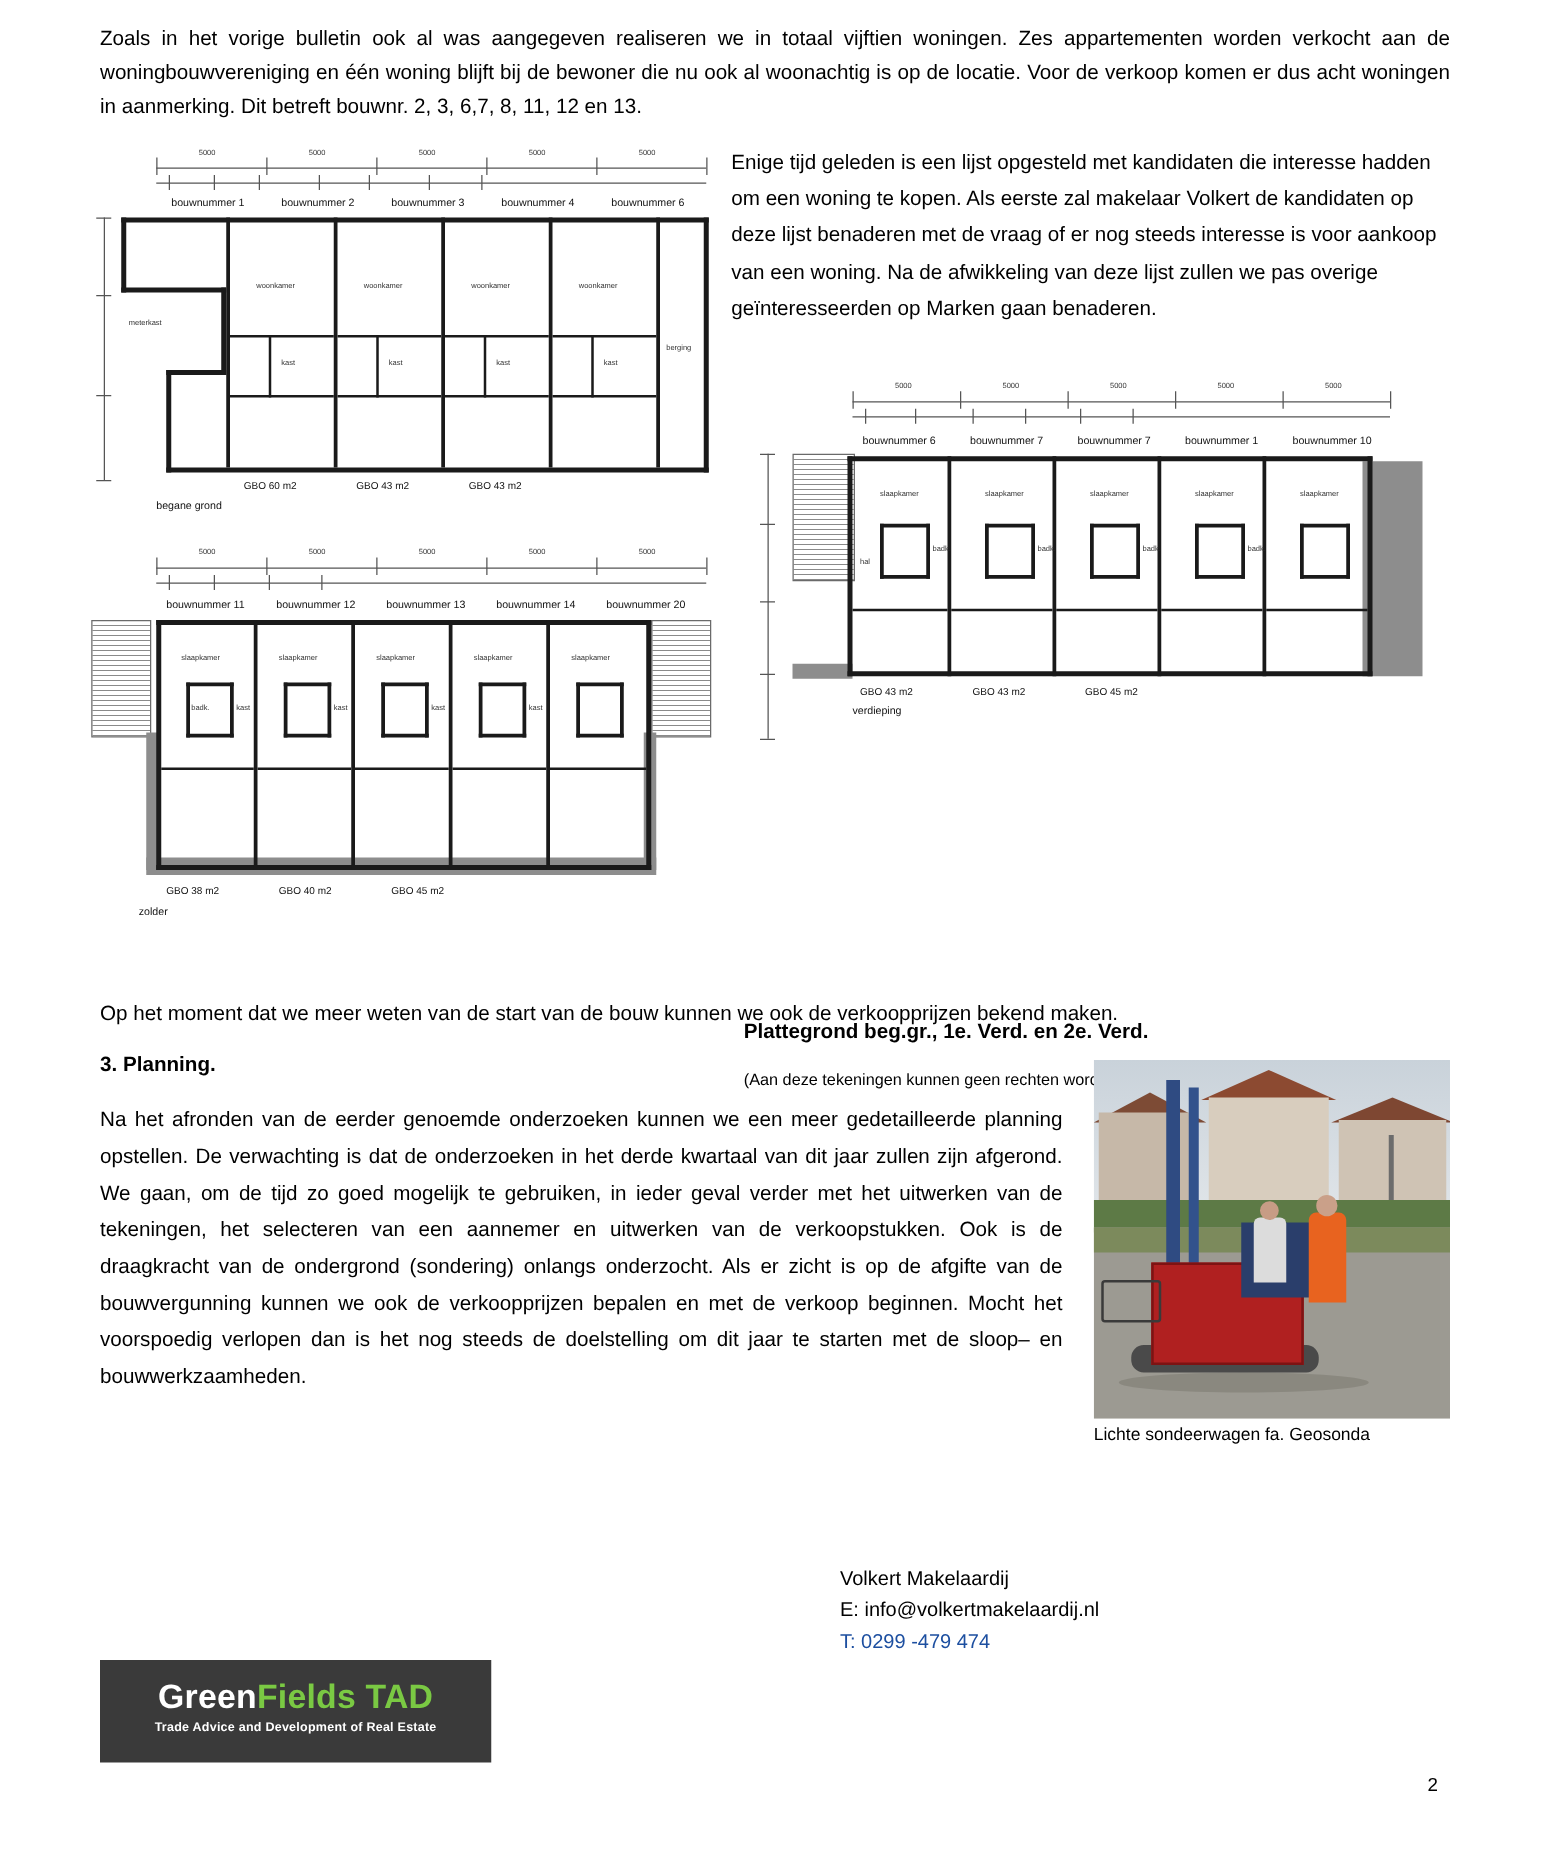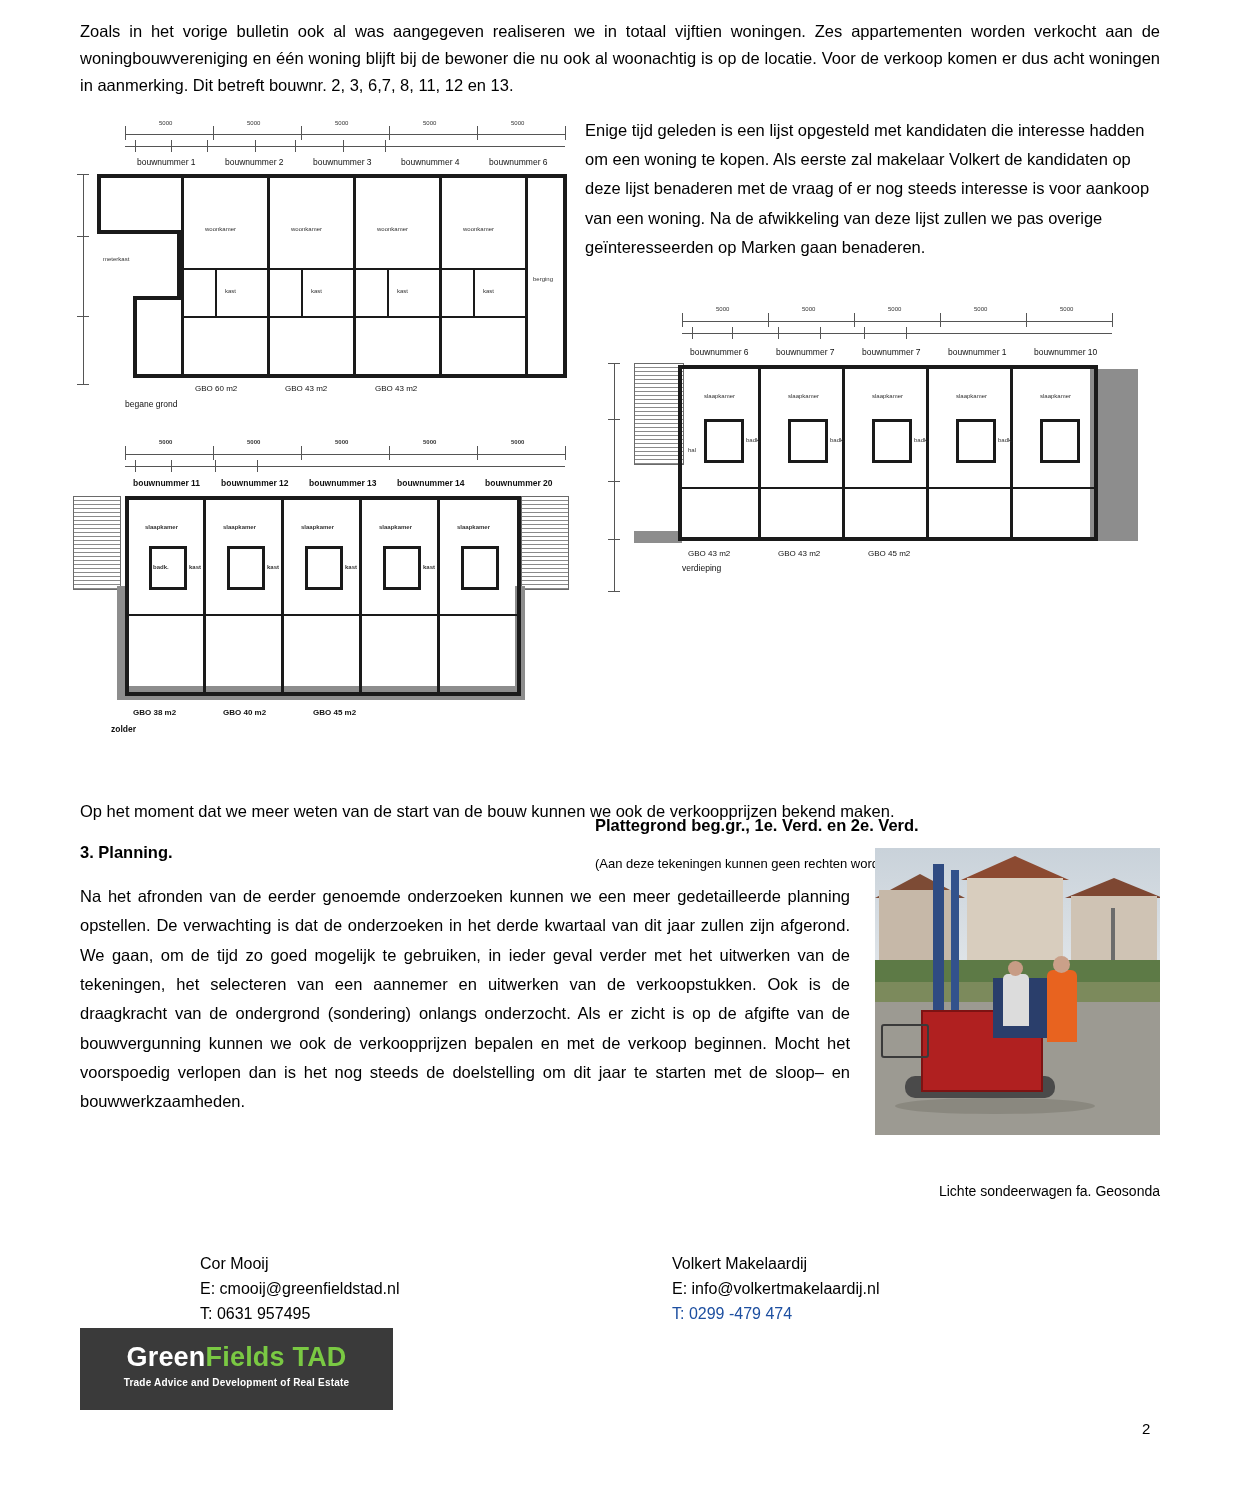--- a/index.html
+++ b/index.html
@@ -145,23 +145,22 @@
     width: 285px;
     height: 287px;
     overflow: hidden;
     border: 0;
   }
   .photo-caption {
     position: absolute;
     left: 875px;
     top: 1139px;
     width: 285px;
-    text-align: right;
+    text-align: left;
     font-size: 14px;
-    margin-top: 44px;
   }
   .closing {
     position: absolute;
     left: 80px;
     top: 1175px;
     width: 1080px;
     font-size: 16.5px;
     line-height: 1.72;
   }
   .contacts {
@@ -444,21 +443,21 @@
         <div class="tinytxt" style="left:322px; top:136px;">badk.</div>
         <div class="tinytxt" style="left:406px; top:136px;">badk.</div>
         <div class="tinytxt" style="left:96px; top:146px;">hal</div>
 
         <div class="arealabel" style="left:96px; top:248px;">GBO 43 m2</div>
         <div class="arealabel" style="left:186px; top:248px;">GBO 43 m2</div>
         <div class="arealabel" style="left:276px; top:248px;">GBO 45 m2</div>
         <div class="leveltxt" style="left:90px; top:262px;">verdieping</div>
       </div>
 
-      <div class="plan" style="left:-5px; top:320px; width:500px; height:320px;font-weight:bold;">
+      <div class="plan" style="left:-5px; top:320px; width:500px; height:320px;">
         <div class="thinline" style="left:50px; top:18px; width:440px; height:1px;"></div>
         <div class="thinline" style="left:50px; top:10px; width:1px; height:14px;"></div>
         <div class="thinline" style="left:138px; top:10px; width:1px; height:14px;"></div>
         <div class="thinline" style="left:226px; top:10px; width:1px; height:14px;"></div>
         <div class="thinline" style="left:314px; top:10px; width:1px; height:14px;"></div>
         <div class="thinline" style="left:402px; top:10px; width:1px; height:14px;"></div>
         <div class="thinline" style="left:490px; top:10px; width:1px; height:14px;"></div>
         <div class="dimtxt" style="left:84px; top:3px;">5000</div>
         <div class="dimtxt" style="left:172px; top:3px;">5000</div>
         <div class="dimtxt" style="left:260px; top:3px;">5000</div>
@@ -572,25 +571,20 @@
     <div class="ph-rig-cab"></div>
     <div class="ph-worker2"></div>
     <div class="ph-worker2-head"></div>
     <div class="ph-worker"></div>
     <div class="ph-worker-head"></div>
     <div class="ph-bike"></div>
   </div>
   <div class="photo-caption">Lichte sondeerwagen fa. Geosonda</div>
 
 
-  <div class="contacts">
-    <div>Cor Mooij</div>
-    <div>E: cmooij@greenfieldstad.nl</div>
-    <div>T: 0631 957495</div>
-  </div>
 
   <div class="contacts2">
     <div>Volkert Makelaardij</div>
     <div>E: info@volkertmakelaardij.nl</div>
     <div class="link">T: 0299 -479 474</div>
   </div>
 
   <div class="gf-logo">
     <div class="gf-main">
       <span class="green">Green</span><span class="fields">Fields TAD</span>

